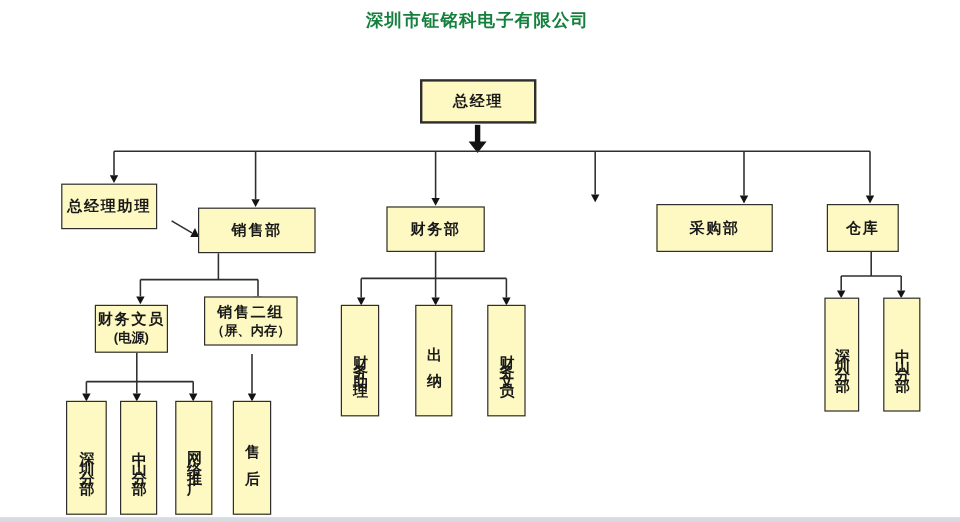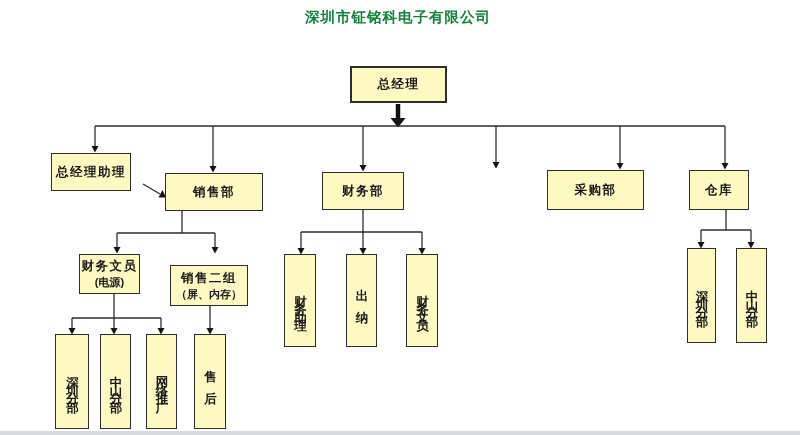--- a/index.html
+++ b/index.html
@@ -142,21 +142,21 @@
     <span>采购部</span>
   </div>
   <div class="node" style="left:689px;top:170px;width:60px;height:40px;">
     <span>仓库</span>
   </div>
 
   <div class="node two-line" style="left:79px;top:254px;width:61px;height:40px;">
     <span class="l1">财务文员</span>
     <span class="l2">(电源)</span>
   </div>
-  <div class="node two-line" style="left:170px;top:265px;width:78px;height:41px;">
+  <div class="node two-line" style="left:170px;top:247px;width:78px;height:41px;">
     <span class="l1">销售二组</span>
     <span class="l2">（屏、内存）</span>
   </div>
 
   <div class="node vnode" style="left:284px;top:254px;width:32px;height:93px;">
     <span>财务助理</span>
   </div>
   <div class="node vnode wide-gap" style="left:346px;top:254px;width:31px;height:93px;">
     <span>出纳</span>
   </div>

